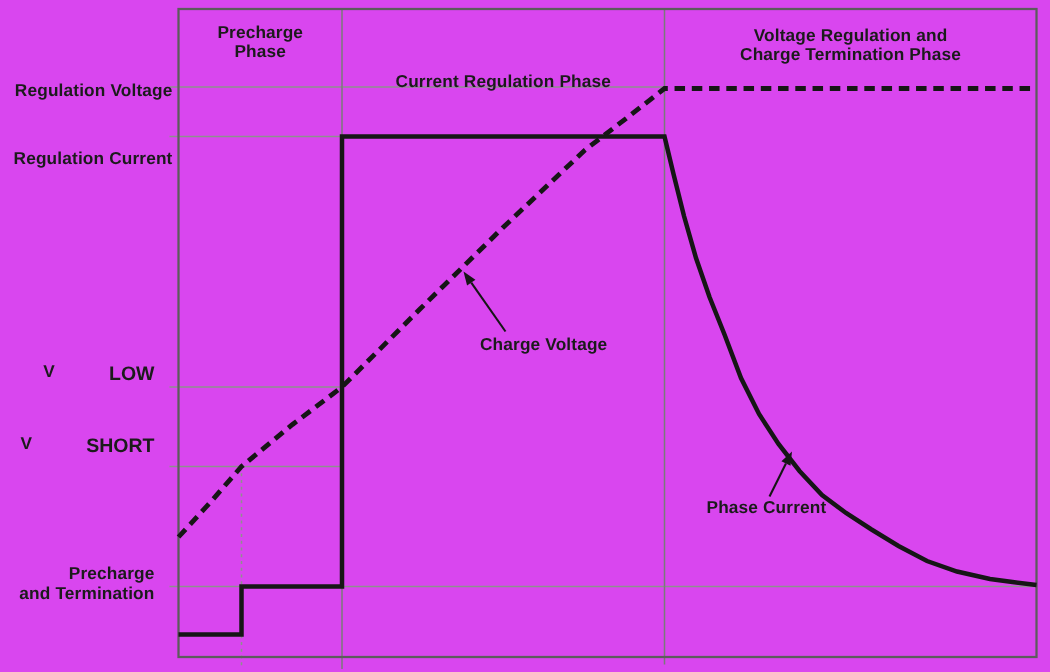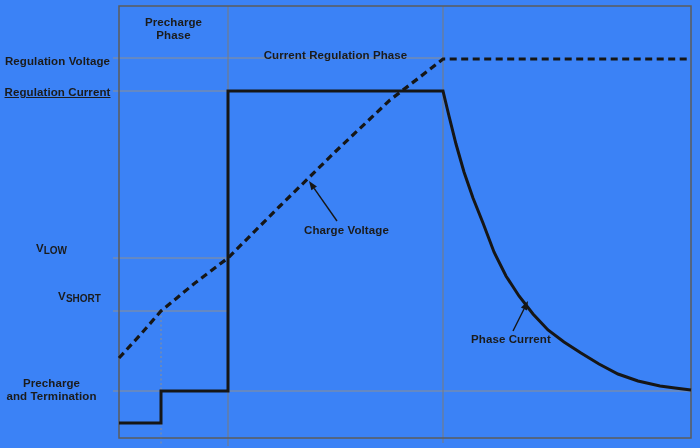--- a/index.html
+++ b/index.html
@@ -1,28 +1,28 @@
 <!DOCTYPE html>
 <html><head>
 <meta charset="utf-8">
 <style>
   html,body{margin:0;padding:0;background:#ffffff;}
   .canvas{
     position:relative;width:700px;height:448px;overflow:hidden;
-    background:#3b82f6;color:#1b1b1b;
+    background:#d946ef;color:#1b1b1b;
     font-family:"Liberation Sans", sans-serif;
   }
   .canvas svg{position:absolute;left:0;top:0;}
   .lbl{
     position:absolute;font-weight:bold;font-size:11.5px;line-height:12.5px;
     white-space:pre-line;letter-spacing:0.1px;
   }
   .phase{text-align:center;}
-  .yl{text-align:center;line-height:13px;}
-  .sub{font-size:10px;vertical-align:-2px;letter-spacing:0;}
+  .yl{text-align:right;line-height:13px;}
+  .sub{font-size:13px;vertical-align:-2px;letter-spacing:0;margin-left:36px;}
   .ann{font-size:11.5px;}
 </style>
 </head>
 <body>
 
 <div class="canvas">
 
   <svg width="700" height="448" viewBox="0 0 700 448">
       <line x1="113" y1="58" x2="443" y2="58" stroke="#8f8f8f" stroke-width="1"></line>
       <line x1="113" y1="91" x2="228" y2="91" stroke="#8f8f8f" stroke-width="1"></line>
@@ -37,28 +37,30 @@
       <polyline points="119,423 161,423 161,391 228,391 228,91 443,91 449,116 456,144 464,172 473,198 483,223 494,252 506,276 519,296 533,314 548,330 564,342 581,353 599,364 618,374 638,381 660,386 675,388 691,390" fill="none" stroke="#161616" stroke-width="3" stroke-linejoin="miter" stroke-linecap="butt"></polyline>
       <line x1="337" y1="221" x2="314.16116109927" y2="188.37308728467136" stroke="#161616" stroke-width="1.4"></line>
       <polygon points="309,181 311.3757725695052,190.32285925550667 316.94654962903473,186.42331531383604" fill="#161616"></polygon>
       <line x1="513" y1="331" x2="523.9750776405003" y2="309.0498447189992" stroke="#161616" stroke-width="1.4"></line>
       <polygon points="528,301 520.9340251911007,307.5293184942994 527.0161300899,310.57037094369906" fill="#161616"></polygon>
     </svg>
 
   <div class="lbl phase" style="left:119px;top:16px;width:109px;">Precharge
 Phase</div>
   <div class="lbl phase" style="left:228px;top:25px;width:215px;margin-top:24px;">Current Regulation Phase</div>
+  <div class="lbl phase" style="left:443px;top:18px;width:248px;">Voltage Regulation and
+Charge Termination Phase</div>
 
   <div class="lbl yl" style="left:0;top:55px;width:115px;">Regulation Voltage</div>
-  <div class="lbl yl" style="left:0;top:86px;width:115px;text-decoration:underline;">Regulation Current</div>
+  <div class="lbl yl" style="left:0;top:100px;width:115px;">Regulation Current</div>
 
   <div class="lbl yl" style="left:0;top:242px;width:103px;"><span>V</span><span class="sub">LOW</span></div>
 
-  <div class="lbl yl" style="left:0;top:290px;width:103px;padding-left:28px;"><span>V</span><span class="sub">SHORT</span></div>
+  <div class="lbl yl" style="left:0;top:290px;width:103px;"><span>V</span><span class="sub">SHORT</span></div>
 
   <div class="lbl yl" style="left:0;top:377px;width:103px;">Precharge
 and Termination</div>
 
 
-  <div class="lbl ann" style="left:304px;top:224px;">Charge Voltage</div>
+  <div class="lbl ann" style="left:320px;top:224px;">Charge Voltage</div>
   <div class="lbl ann" style="left:471px;top:333px;">Phase Current</div>
 
 </div>
 
 </body></html>

